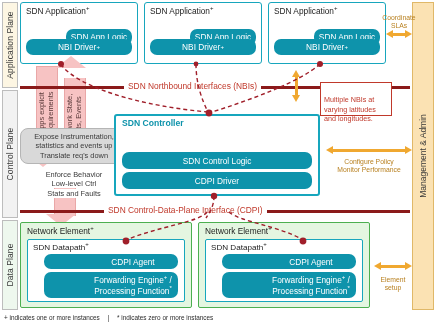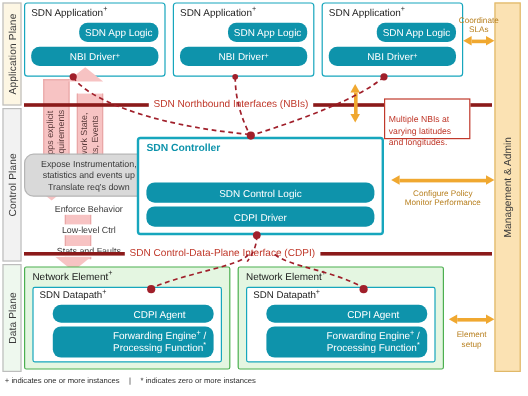--- a/index.html
+++ b/index.html
@@ -20,21 +20,21 @@
 
   
   .app-box{position:absolute;top:2px;height:62px;background:#ffffff;
            border:1.6px solid #17a6bd;border-radius:3px;box-sizing:border-box;}
   .app-box .hdr{position:absolute;left:5px;top:2px;font-size:8.3px;color:#1c1c1c;}
   .sup{font-size:6px;vertical-align:super;}
 
   .teal{position:absolute;left:5px;right:5px;height:16px;background:#0e93ab;
         border-radius:7px;color:#ffffff;font-size:8.3px;
         display:flex;align-items:center;justify-content:center;box-sizing:border-box;}
-  .teal.r1{top:16px;margin-left:40px;}
+  .teal.r1{top:26px;margin-left:40px;}
   .teal.r2{top:36px;}
 
   
   #controller{position:absolute;left:114px;top:114px;width:206px;height:82px;
               background:#ffffff;border:2px solid #17a6bd;border-radius:3px;box-sizing:border-box;text-align:center;}
   #controller .hdr{position:absolute;left:6px;top:2px;font-size:8.6px;font-weight:bold;color:#0e93ab;}
   #controller .teal{left:6px;right:6px;height:17px;}
   #controller .c1{top:16px;}
   #controller .c2{top:36px;}
   #controller .c3{top:56px;}
@@ -60,21 +60,21 @@
   .parrow .vtxt{position:absolute;left:50%;top:50%;
      transform:translate(-50%,-50%) rotate(-90deg);white-space:nowrap;
      font-size:7.4px;color:#5a3a3a;line-height:1.15;text-align:center;}
   .ptip{position:absolute;width:0;height:0;}
 
   
   .gcallout{position:absolute;background:#d9d9d9;border:1px solid #b5b5b5;border-radius:8px;
             box-sizing:border-box;display:flex;flex-direction:column;align-items:center;
             justify-content:center;font-size:7.4px;color:#3a3a3a;line-height:1.25;text-align:center;}
   .wcallout{position:absolute;box-sizing:border-box;display:flex;flex-direction:column;
-            align-items:center;justify-content:space-between;font-size:7.4px;color:#3a3a3a;
+            align-items:center;justify-content:flex-start;font-size:7.4px;color:#3a3a3a;
             line-height:1.25;text-align:center;}
   .wcallout span{background:#ffffff;padding:0 1px;}
 
   
   #nbi-note{position:absolute;left:320px;top:82px;width:72px;height:34px;background:#ffffff;
             border:1px solid #c0392b;box-sizing:border-box;padding:12px 3px;
             font-size:7.2px;color:#c0392b;line-height:1.35;}
 
   
   #mgmt{position:absolute;left:412px;top:2px;width:22px;height:308px;background:#fbe2b3;

